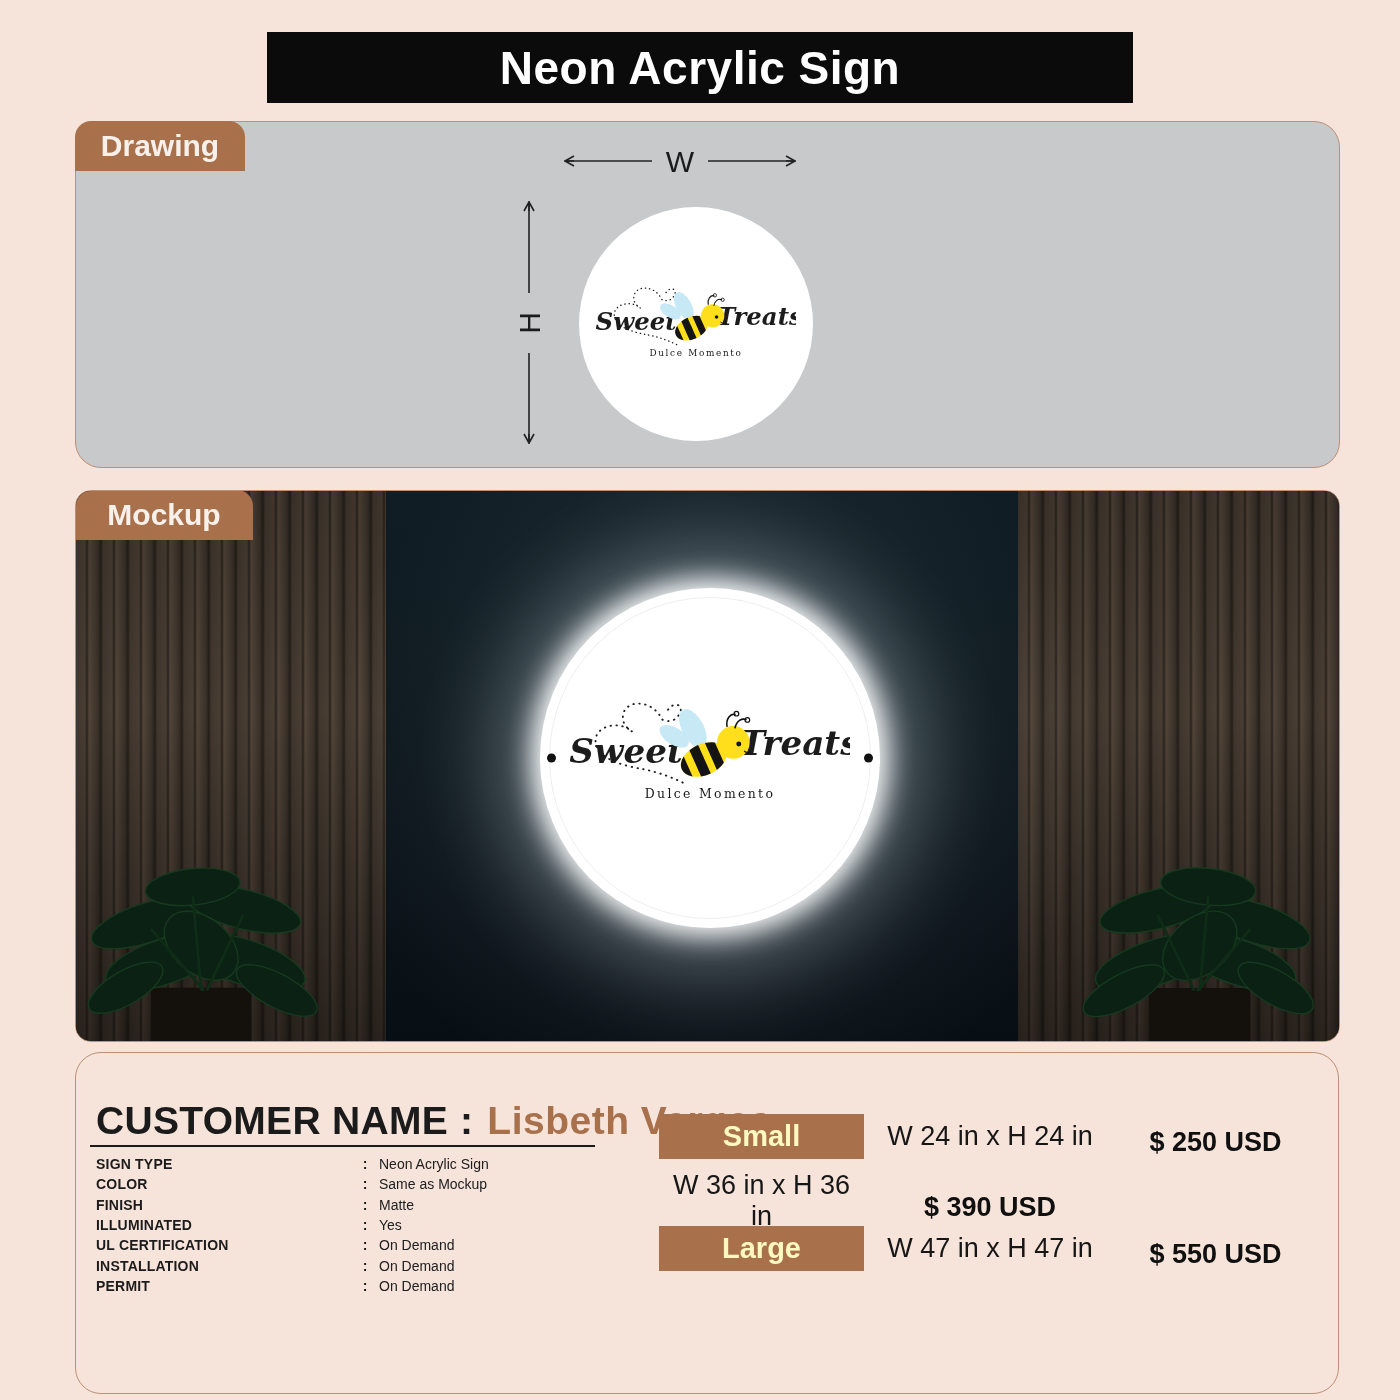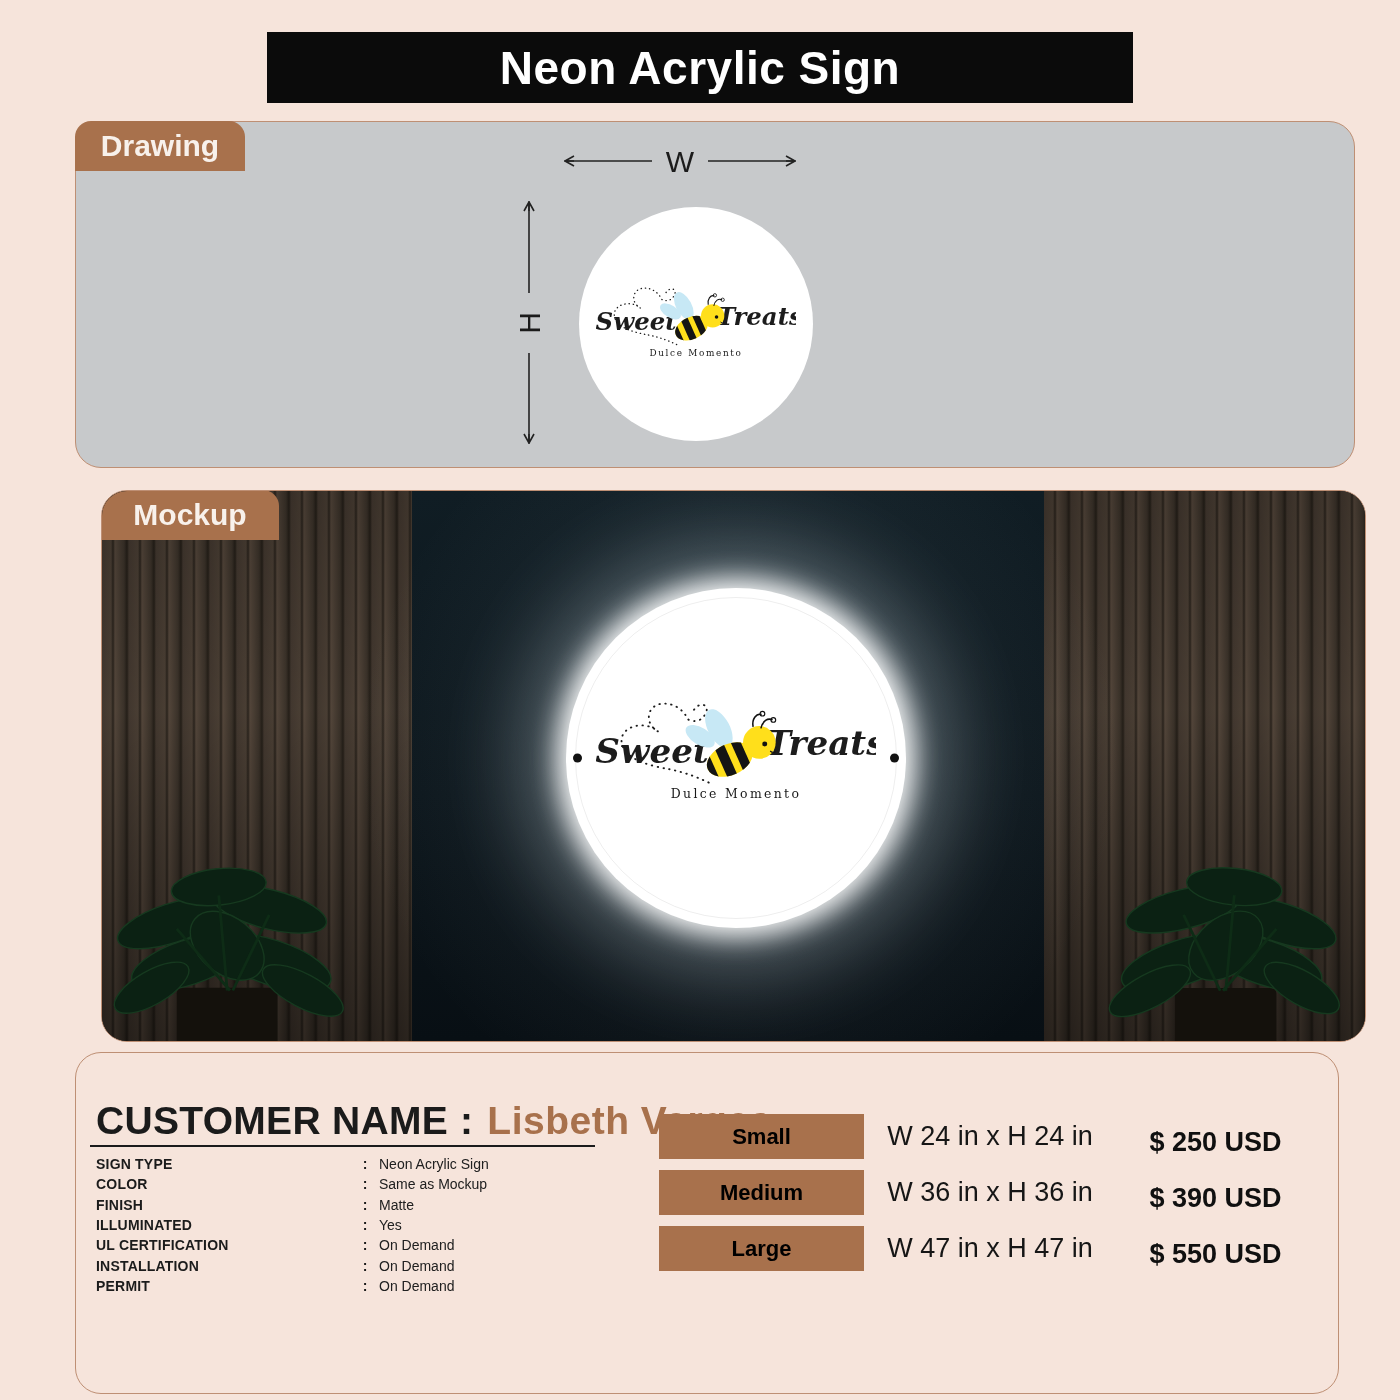--- a/index.html
+++ b/index.html
@@ -19,38 +19,37 @@
   
   .tab{
     position:absolute;background:#A8714C;color:#F8F1EB;font-weight:700;
     display:flex;align-items:center;justify-content:center;
     border-radius:16px 16px 0 0;z-index:5;
   }
 
   
   .drawing-panel{
     position:absolute;left:75px;top:121px;width:1263px;height:345px;
-    background:#C7C9CB;border:1px solid #BE8F74;border-radius:26px;padding-left:15px;
+    background:#C7C9CB;border:1px solid #BE8F74;border-radius:26px;
   }
   .drawing-tab{left:-1px;top:-1px;width:170px;height:50px;font-size:30px;}
   .dim-w{position:absolute;left:488px;top:24px;width:232px;height:36px;}
   .dim-h{position:absolute;left:438px;top:79px;width:30px;height:243px;}
   .dim-label{font-size:30px;fill:#1b1b1b;font-family:"Liberation Sans",sans-serif;}
   .draw-circle{
     position:absolute;left:503px;top:85px;width:234px;height:234px;border-radius:50%;
     background:#ffffff;
   }
   .draw-circle .logo-svg{position:absolute;left:17px;top:70px;}
 
   
   .mockup-panel{
     position:absolute;left:75px;top:490px;width:1263px;height:550px;
-    border-radius:26px;overflow:hidden;background:linear-gradient(180deg,#101d24 0%,#0c161c 55%,#080f14 100%);
+    border-radius:16px;overflow:hidden;background:linear-gradient(180deg,#101d24 0%,#0c161c 55%,#080f14 100%);
     border:1px solid #BE8F74;
-    margin-left:26px;
   }
   .mockup-tab{left:-1px;top:-1px;width:178px;height:50px;font-size:30px;}
   .wood{
     position:absolute;top:0;height:100%;
     background:
       linear-gradient(180deg,rgba(0,0,0,.20) 0%,rgba(0,0,0,.05) 40%,rgba(0,0,0,.45) 100%),
       repeating-linear-gradient(90deg,
         #453a31 0px,#4d4136 9px,#2b241d 11px,#57493d 13px,#3d342b 22px,#262019 25px,#453a31 27px);
   }
   .wood-left{left:0;width:310px;}
@@ -110,21 +109,21 @@
     height:52px;background:#1d1d1b;display:grid;
     grid-template-columns:205px 252px 199px;align-items:center;
   }
   .pricing-header div{color:#fff;font-size:26px;font-weight:800;text-align:center;letter-spacing:.5px;}
   .pricing-row{
     margin-top:11px;height:45px;display:grid;
     grid-template-columns:205px 252px 199px;align-items:center;
   }
   .size-chip{
     background:#A8714C;height:45px;display:flex;align-items:center;justify-content:center;
-    color:#000000;font-size:22px;font-weight:700;text-align:right;
+    color:#fef9c3;font-size:29px;font-weight:700;text-align:right;
   }
   .dim-cell{font-size:27px;font-weight:500;text-align:center;color:#161616;}
   .price-cell{font-size:27px;font-weight:800;text-align:center;color:#101010;margin-top:12px;}
 
   
   .logo-word{font-family:"DejaVu Serif","Liberation Serif",serif;font-style:italic;font-weight:700;fill:#1c1c1c;}
   .logo-sub{font-family:"DejaVu Serif","Liberation Serif",serif;fill:#181818;letter-spacing:3px;}
 </style>
 </head>
 <body>
@@ -306,21 +305,20 @@
   </div>
 
   <div class="pricing">
 
     <div class="pricing-row">
       <div class="size-chip">Small</div>
       <div class="dim-cell">W 24 in x H 24 in</div>
       <div class="price-cell">$ 250 USD</div>
     </div>
     <div class="pricing-row">
-      <div class="size-chip">Medium</div>
       <div class="dim-cell">W 36 in x H 36 in</div>
       <div class="price-cell">$ 390 USD</div>
     </div>
     <div class="pricing-row">
       <div class="size-chip">Large</div>
       <div class="dim-cell">W 47 in x H 47 in</div>
       <div class="price-cell">$ 550 USD</div>
     </div>
   </div>
 </div>

